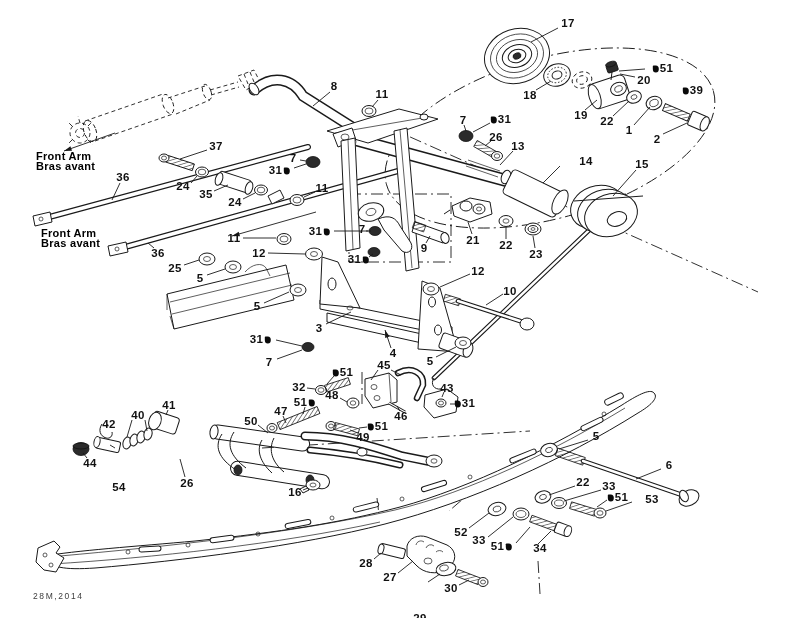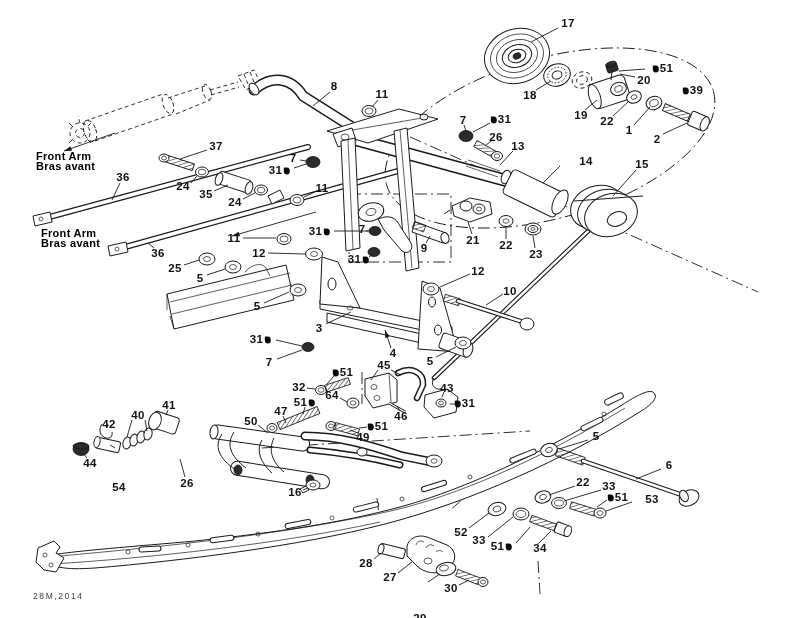--- a/index.html
+++ b/index.html
@@ -594,21 +594,21 @@
       <div class="callout" style="left: 478px; top: 271px;"><span>12</span></div>
       <div class="callout" style="left: 510px; top: 291px;"><span>10</span></div>
       <div class="callout" style="left: 319px; top: 328px;"><span>3</span></div>
       <div class="callout" style="left: 261px; top: 339px;"><span>31</span><span class="drop"></span></div>
       <div class="callout" style="left: 269px; top: 362px;"><span>7</span></div>
       <div class="callout" style="left: 393px; top: 353px;"><span>4</span></div>
       <div class="callout" style="left: 430px; top: 361px;"><span>5</span></div>
       <div class="callout" style="left: 384px; top: 365px;"><span>45</span></div>
       <div class="callout" style="left: 342px; top: 372px;"><span class="drop"></span><span>51</span></div>
       <div class="callout" style="left: 299px; top: 387px;"><span>32</span></div>
-      <div class="callout" style="left: 332px; top: 395px;"><span>64</span></div>
+      <div class="callout" style="left: 332px; top: 395px;"><span>48</span></div>
       <div class="callout" style="left: 305px; top: 402px;"><span>51</span><span class="drop"></span></div>
       <div class="callout" style="left: 281px; top: 411px;"><span>47</span></div>
       <div class="callout" style="left: 401px; top: 416px;"><span>46</span></div>
       <div class="callout" style="left: 447px; top: 388px;"><span>43</span></div>
       <div class="callout" style="left: 464px; top: 403px;"><span class="drop"></span><span>31</span></div>
       <div class="callout" style="left: 363px; top: 437px;"><span>49</span></div>
       <div class="callout" style="left: 377px; top: 426px;"><span class="drop"></span><span>51</span></div>
       <div class="callout" style="left: 251px; top: 421px;"><span>50</span></div>
       <div class="callout" style="left: 109px; top: 424px;"><span>42</span></div>
       <div class="callout" style="left: 138px; top: 415px;"><span>40</span></div>

